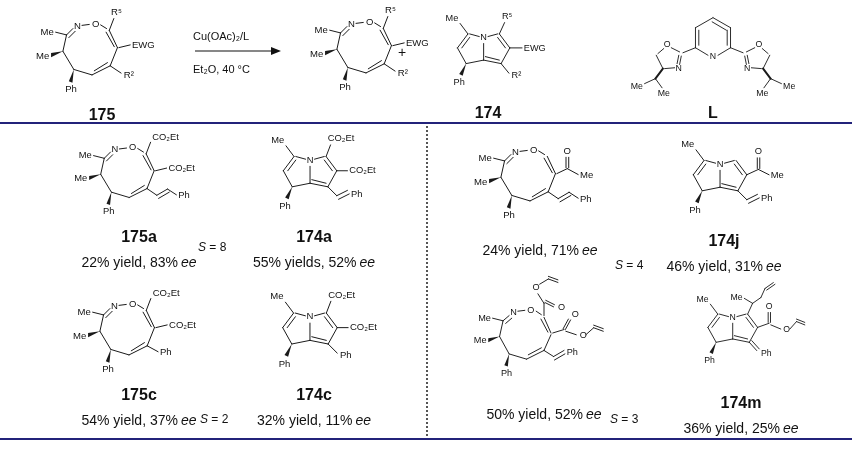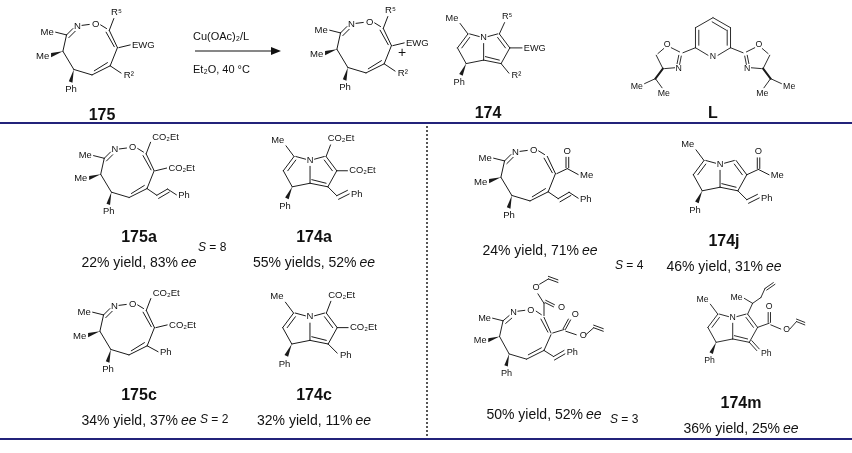--- a/index.html
+++ b/index.html
@@ -293,21 +293,21 @@
     <text x="32" y="34" text-anchor="end">Me</text>
     <text x="27" y="60" text-anchor="end">Me</text>
     <text x="58" y="27" text-anchor="middle">N</text>
     <text x="78" y="25" text-anchor="middle">O</text>
     <text x="100" y="13" text-anchor="start">CO₂Et</text>
     <text x="118" y="48" text-anchor="start">CO₂Et</text>
     <text x="108" y="78" text-anchor="start">Ph</text>
     <text x="51" y="97" text-anchor="middle">Ph</text>
   </svg>
   <div class="cmpd-id">175c</div>
-  <div class="result"><span>34% yield, 37%</span><i>ee</i></div>
+  <div class="result"><span>54% yield, 37%</span><i>ee</i></div>
 </div>
 
 <div class="cell" style="left:228px;top:284px;width:172px">
   <svg class="struct" width="165" height="100" viewBox="0 0 170 110">
     <g>
       <line x1="75" y1="35" x2="64" y2="32"></line>
       <line x1="62" y1="32" x2="50" y2="48"></line>
       <line x1="64" y1="36" x2="55" y2="48"></line>
       <line x1="50" y1="48" x2="60" y2="66"></line>
       <line x1="60" y1="66" x2="80" y2="62"></line>

